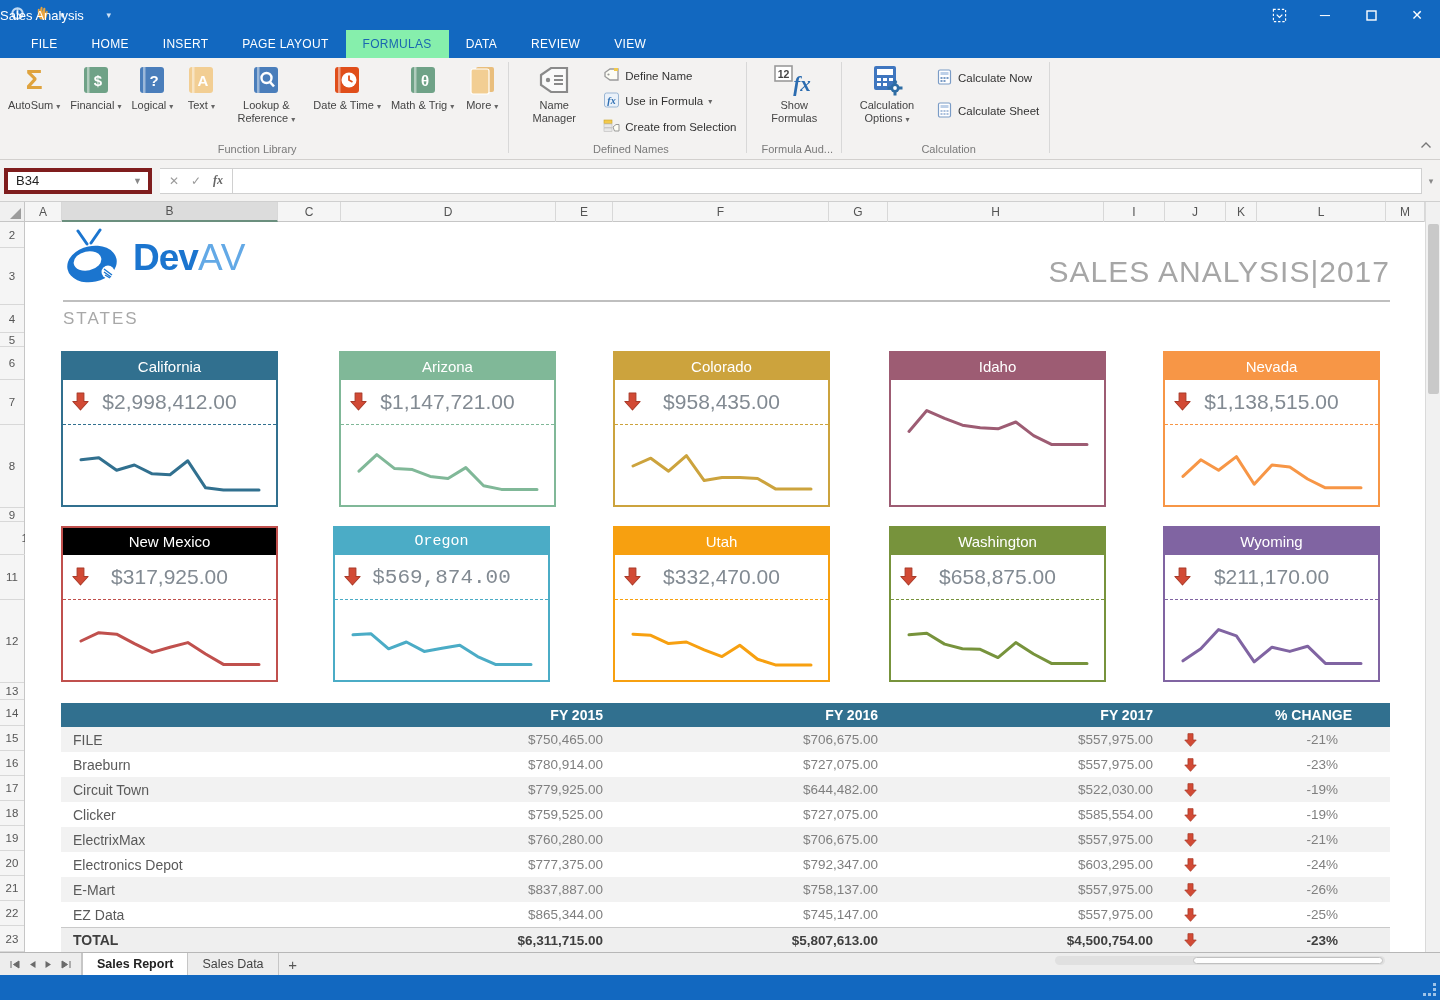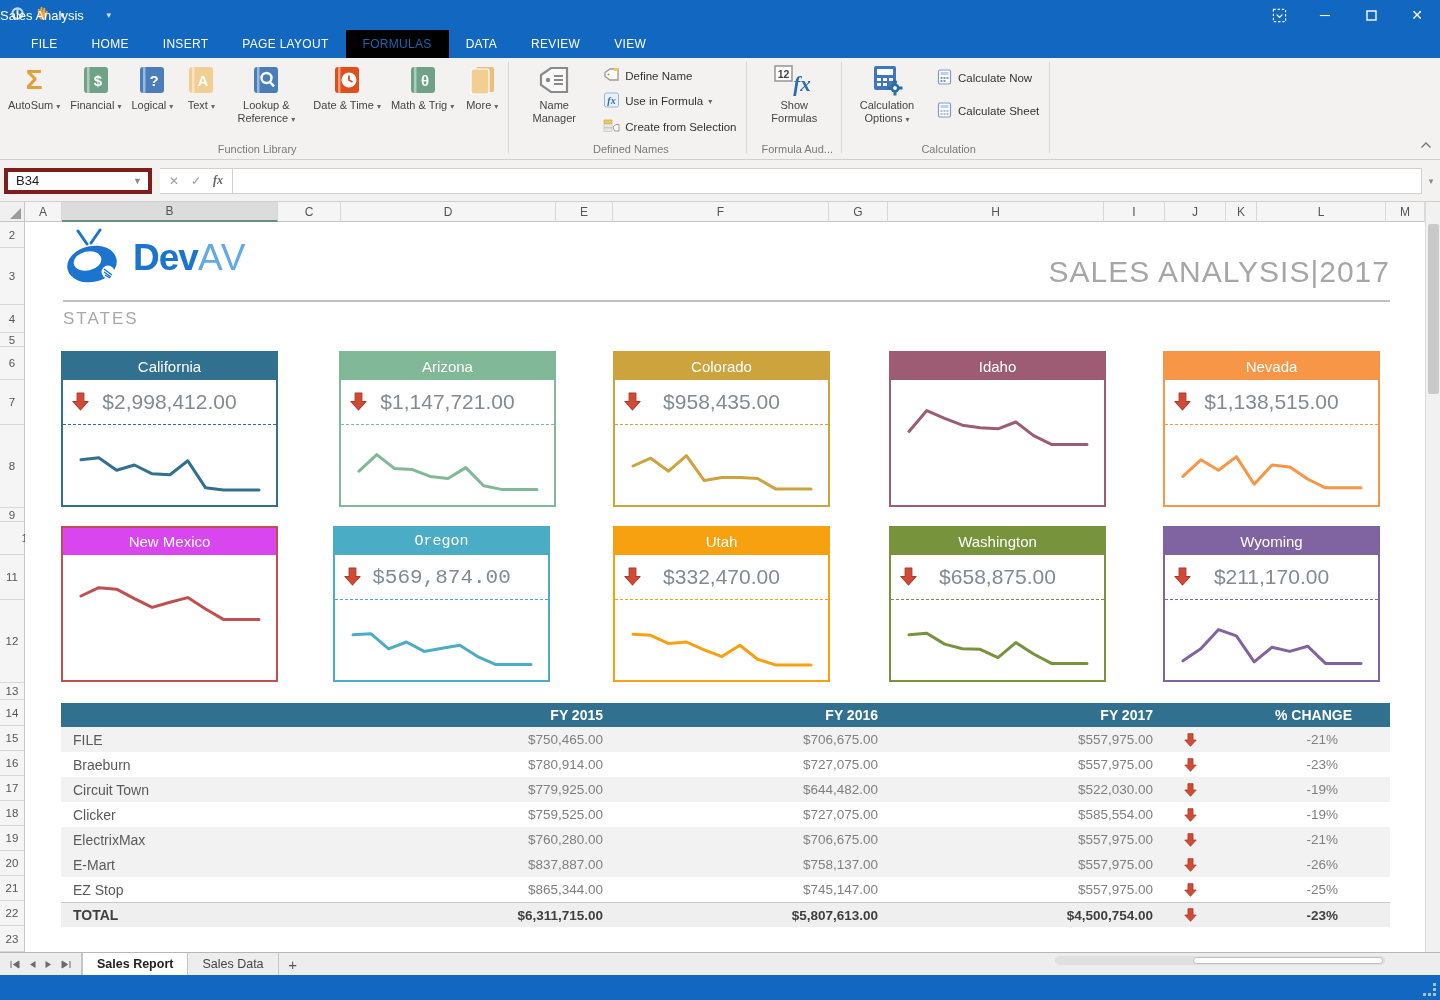--- a/index.html
+++ b/index.html
@@ -10,21 +10,21 @@
   .titlebar { position:absolute; left:0; top:0; width:1440px; height:30px; background:#1268C0; display:flex; align-items:center; color:#fff; }
   .qat { display:flex; align-items:center; gap:10px; padding-left:10px; }
   .qat .caret { color:#CFE2F5; font-size:9px; }
   .tb-title { position:absolute; left:0; right:0; text-align:left; font-size:13px; color:#fff; pointer-events:none; }
   .win-ctrls { position:absolute; right:0; top:0; height:30px; display:flex; }
   .win-btn { width:46px; height:30px; display:flex; align-items:center; justify-content:center; color:#fff; font-size:14px; cursor:default; }
 
   
   .tabrow { position:absolute; left:0; top:30px; width:1440px; height:28px; background:#1268C0; display:flex; align-items:flex-end; padding-left:14px; }
   .rtab { height:28px; display:flex; align-items:center; padding:0 17px; color:#fff; font-size:12px; letter-spacing:.3px; }
-  .rtab.active { background:#000000; color:#1A66B0; }
+  .rtab.active { background:#86efac; color:#1A66B0; }
 
   
   .ribbon { position:absolute; left:0; top:58px; width:1440px; height:102px; background:#F3F2F1; border-bottom:1px solid #D2D0CE; display:flex; }
   .rgroup { display:flex; flex-direction:column; height:100%; }
   .rgroup-content { flex:1; display:flex; align-items:stretch; padding:3px 3px 0 3px; }
   .rgroup-label { text-align:center; font-size:11px; color:#7A7A7A; padding:1px 8px 4px 14px; white-space:nowrap; }
   .rsep { width:1px; background:#D8D8D8; margin:4px 0 6px 0; }
   .rbtn-big { display:flex; flex-direction:column; align-items:center; padding:3px 5px 1px 5px; min-width:46px; max-width:84px; border-radius:2px; }
   .rbtn-icon { height:32px; display:flex; align-items:center; justify-content:center; }
   .rbtn-label { font-size:11px; color:#444; text-align:center; line-height:13px; margin-top:3px; }
@@ -493,21 +493,27 @@
               </svg></span>
       <span class="card-val">$1,138,515.00</span>
     </div>
     <div class="card-spark">
             <svg width="190" height="64">
               <polyline points="6.0,42.4 23.8,25.8 41.6,36.2 59.4,22.6 77.2,50.2 95.0,31.0 112.8,33.0 130.6,45.0 148.4,53.8 166.2,53.8 184.0,53.8" fill="none" stroke="#F79646" stroke-width="3" stroke-linejoin="round" stroke-linecap="round"></polyline>
             </svg>
           </div>
         </div>
         <div class="card" style="left: 36px; top: 304px; border: 2px solid rgb(192, 80, 77);">
-          <div class="card-h" style="background:#d946ef">New Mexico</div>
+          <div class="card-h" style="background:#000000">New Mexico</div>
+    <div class="card-v" style="border-bottom:1px dashed #C0504D">
+      <span class="arrow"><svg width="17" height="19" viewBox="0 0 20 22">
+                <path d="M6 1 h8 v10 h5 L10 21 L1 11 h5 z" fill="#D24A35" stroke="#A93A28" stroke-width="1.2" stroke-linejoin="round"></path>
+              </svg></span>
+      <span class="card-val">$317,925.00</span>
+    </div>
     <div class="card-spark">
             <svg width="190" height="64">
               <polyline points="6.0,32.0 23.8,23.7 41.6,25.2 59.4,34.6 77.2,43.4 95.0,38.2 112.8,33.6 130.6,45.0 148.4,55.4 166.2,55.4 184.0,55.4" fill="none" stroke="#C0504D" stroke-width="3" stroke-linejoin="round" stroke-linecap="round"></polyline>
             </svg>
           </div>
         </div>
         <div class="card" style="left: 308px; top: 304px; border: 2px solid rgb(75, 172, 198); font-family: Liberation Mono, monospace;">
           <div class="card-h" style="background:#4BACC6">Oregon</div>
     <div class="card-v" style="border-bottom:1px dashed #4BACC6">
       <span class="arrow"><svg width="17" height="19" viewBox="0 0 20 22">
@@ -626,34 +632,46 @@
     <div class="tc-num tc-n1">$760,280.00</div>
     <div class="tc-num tc-n2">$706,675.00</div>
     <div class="tc-num tc-n3">$557,975.00</div>
     <div class="tc-arrow">
             <svg width="13" height="14" viewBox="0 0 20 22">
               <path d="M6 1 h8 v10 h5 L10 21 L1 11 h5 z" fill="#D24A35" stroke="#A93A28" stroke-width="1.2" stroke-linejoin="round"></path>
             </svg>
           </div>
     <div class="tc-chg">-21%</div>
         </div>
+        <div class="trow ">
+    <div class="tc-co">Electronics Depot</div>
+    <div class="tc-num tc-n1">$777,375.00</div>
+    <div class="tc-num tc-n2">$792,347.00</div>
+    <div class="tc-num tc-n3">$603,295.00</div>
+    <div class="tc-arrow">
+            <svg width="13" height="14" viewBox="0 0 20 22">
+              <path d="M6 1 h8 v10 h5 L10 21 L1 11 h5 z" fill="#D24A35" stroke="#A93A28" stroke-width="1.2" stroke-linejoin="round"></path>
+            </svg>
+          </div>
+    <div class="tc-chg">-24%</div>
+        </div>
         <div class="trow alt">
     <div class="tc-co">E-Mart</div>
     <div class="tc-num tc-n1">$837,887.00</div>
     <div class="tc-num tc-n2">$758,137.00</div>
     <div class="tc-num tc-n3">$557,975.00</div>
     <div class="tc-arrow">
             <svg width="13" height="14" viewBox="0 0 20 22">
               <path d="M6 1 h8 v10 h5 L10 21 L1 11 h5 z" fill="#D24A35" stroke="#A93A28" stroke-width="1.2" stroke-linejoin="round"></path>
             </svg>
           </div>
     <div class="tc-chg">-26%</div>
         </div>
         <div class="trow ">
-    <div class="tc-co">EZ Stop</div>
+    <div class="tc-co">EZ Data</div>
     <div class="tc-num tc-n1">$865,344.00</div>
     <div class="tc-num tc-n2">$745,147.00</div>
     <div class="tc-num tc-n3">$557,975.00</div>
     <div class="tc-arrow">
             <svg width="13" height="14" viewBox="0 0 20 22">
               <path d="M6 1 h8 v10 h5 L10 21 L1 11 h5 z" fill="#D24A35" stroke="#A93A28" stroke-width="1.2" stroke-linejoin="round"></path>
             </svg>
           </div>
     <div class="tc-chg">-25%</div>
         </div>

